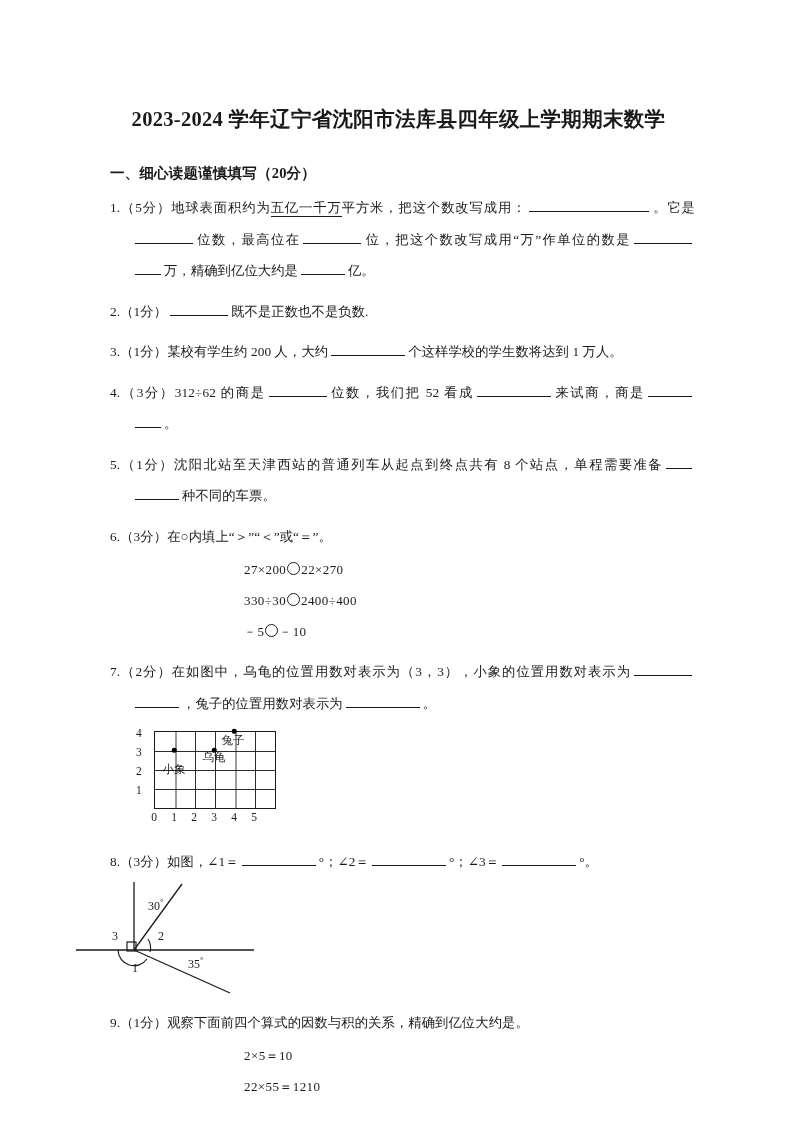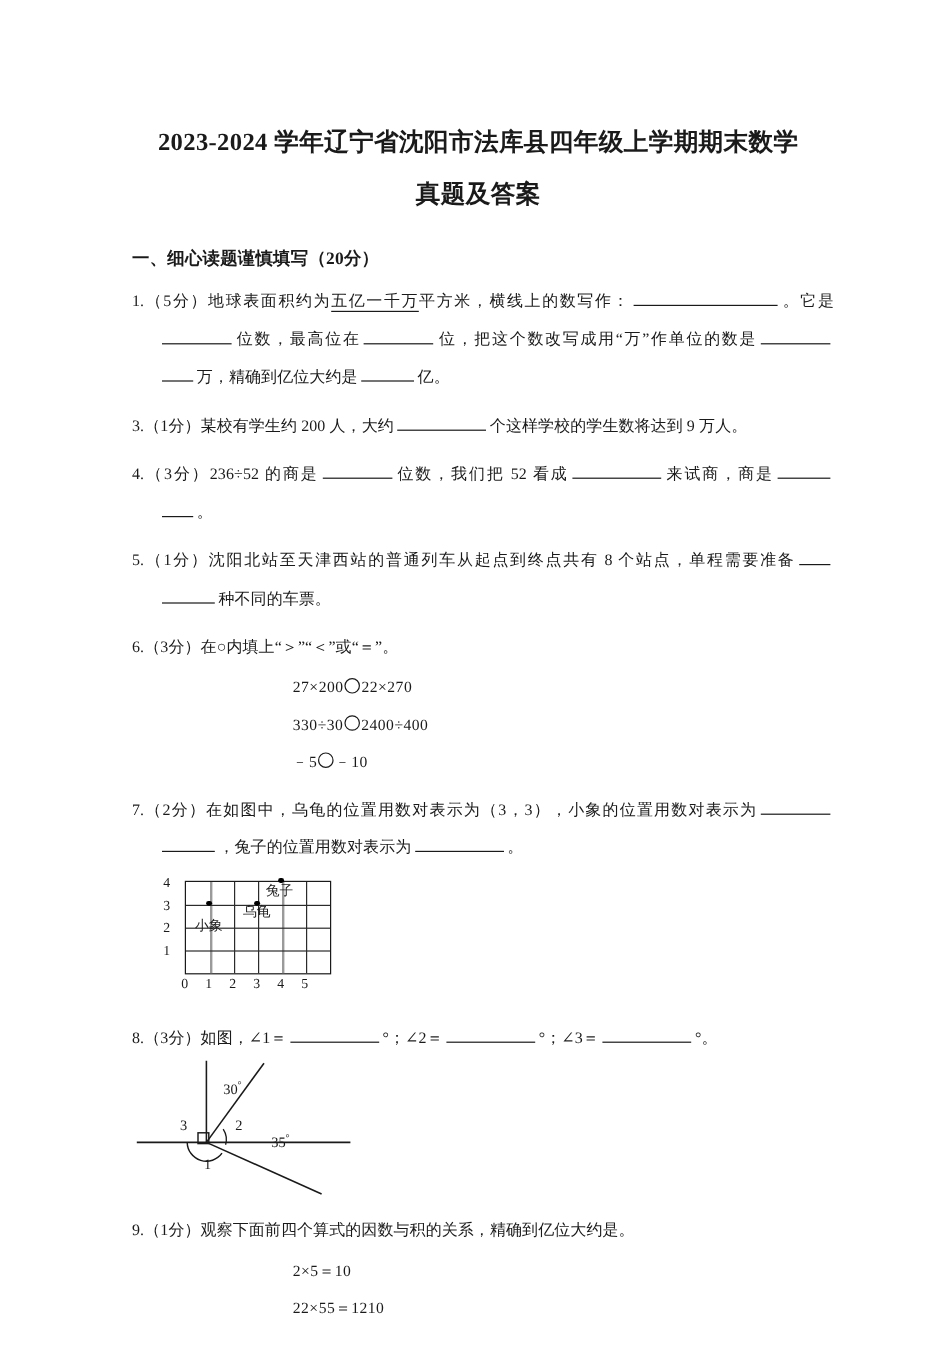--- a/index.html
+++ b/index.html
@@ -157,21 +157,21 @@
     font-size: 11.5px;
     line-height: 12px;
     white-space: nowrap;
     transform: translate(-50%, 0);
   }
 
   
   .fig-ang {
     position: relative;
     margin: 2px 0 0 0;
-    padding-left: 110px;
+    padding-left: 72px;
     height: 118px;
   }
   .ang-box {
     position: relative;
     width: 200px;
     height: 116px;
   }
   .ang-lab {
     position: absolute;
     font-size: 12px;
@@ -180,45 +180,49 @@
   }
   .ang-lab .deg { font-size: 8.5px; vertical-align: 5px; }
 </style>
 </head>
 <body>
 
 <div class="page">
 
   <h1 class="doc-title">
     <span class="t-line">2023-2024 学年辽宁省沈阳市法库县四年级上学期期末数学</span>
-    <span class="t-line">真题及答案</span>
   </h1>
 
   <h2 class="section-head">一、细心读题谨慎填写（20分）</h2>
 
   <ol class="qlist">
 
     <li class="q">
       <div class="q-wrap">
-        <span>1.</span><span>（5分）</span><span>地球表面积约为</span><span class="u-text">五亿一千万</span><span>平方米，横线上的数写作：</span><span class="blank b-xl"></span><span>。它是</span>
+        <span>1.</span><span>（5分）</span><span>地球表面积约为</span><span class="u-text">五亿一千万</span><span>平方米，把这个数改写成用：</span><span class="blank b-xl"></span><span>。它是</span>
         <span class="cont-indent"><span class="blank b-md"></span><span>位数，最高位在</span><span class="blank b-md"></span><span>位，把这个数改写成用“万”作单位的数是</span><span class="blank b-md"></span></span>
         <span class="cont-indent"><span class="blank b-xs"></span><span>万，精确到亿位大约是</span><span class="blank b-sm"></span><span>亿。</span></span>
       </div>
     </li>
 
-
-    <li class="q">
-      <div class="q-wrap">
-        <span>3.</span><span>（1分）</span><span>某校有学生约 200 人，大约</span><span class="blank b-lg"></span><span>个这样学校的学生数将达到 9 万人。</span>
-      </div>
-    </li>
-
-    <li class="q">
-      <div class="q-wrap">
-        <span>4.</span><span>（3分）</span><span>236÷52 的商是</span><span class="blank b-md"></span><span>位数，我们把 52 看成</span><span class="blank b-lg"></span><span>来试商，商是</span><span class="blank b-sm"></span>
+    <li class="q">
+      <div class="q-wrap">
+        <span>2.</span><span>（1分）</span><span class="blank b-md"></span><span>既不是正数也不是负数.</span>
+      </div>
+    </li>
+
+    <li class="q">
+      <div class="q-wrap">
+        <span>3.</span><span>（1分）</span><span>某校有学生约 200 人，大约</span><span class="blank b-lg"></span><span>个这样学校的学生数将达到 1 万人。</span>
+      </div>
+    </li>
+
+    <li class="q">
+      <div class="q-wrap">
+        <span>4.</span><span>（3分）</span><span>312÷62 的商是</span><span class="blank b-md"></span><span>位数，我们把 52 看成</span><span class="blank b-lg"></span><span>来试商，商是</span><span class="blank b-sm"></span>
         <span class="cont-indent"><span class="blank b-xs"></span><span>。</span></span>
       </div>
     </li>
 
     <li class="q">
       <div class="q-wrap">
         <span>5.</span><span>（1分）</span><span>沈阳北站至天津西站的普通列车从起点到终点共有 8 个站点，单程需要准备</span><span class="blank b-xs"></span>
         <span class="cont-indent"><span class="blank b-sm"></span><span>种不同的车票。</span></span>
       </div>
     </li>
@@ -301,21 +305,21 @@
         <line x1="62" y1="70" x2="158" y2="113" stroke="#1a1a1a" stroke-width="1.3"></line>
 
         <rect x="55" y="62" width="9" height="9" fill="none" stroke="#1a1a1a" stroke-width="1.2"></rect>
 
         <path d="M 46 70 A 16 16 0 0 0 75 79" fill="none" stroke="#1a1a1a" stroke-width="1.2"></path>
 
         <path d="M 76 59 A 16 16 0 0 1 78 72" fill="none" stroke="#1a1a1a" stroke-width="1.1"></path>
       </svg>
 
       <span class="ang-lab" style="left:76px; top:16px;"><span>30</span><span class="deg">°</span></span>
-      <span class="ang-lab" style="left:116px; top:60px;"><span>35</span><span class="deg">°</span></span>
+      <span class="ang-lab" style="left:116px; top:74px;"><span>35</span><span class="deg">°</span></span>
       <span class="ang-lab" style="left:86px; top:50px;">2</span>
       <span class="ang-lab" style="left:40px; top:50px;">3</span>
       <span class="ang-lab" style="left:60px; top:82px;">1</span>
     </div>
   </div>
 
   <ol class="qlist">
     <li class="q">
       <div class="q-wrap">
         <span>9.</span><span>（1分）</span><span>观察下面前四个算式的因数与积的关系，精确到亿位大约是。</span>

